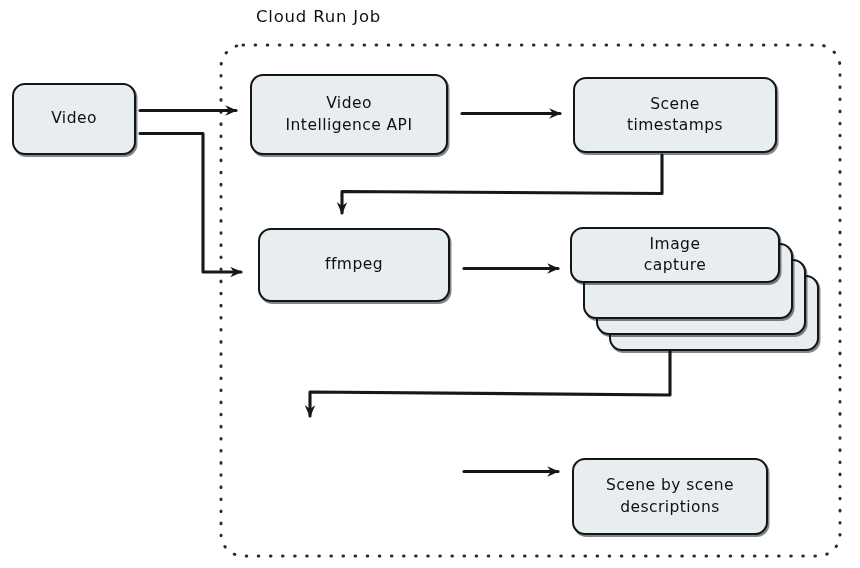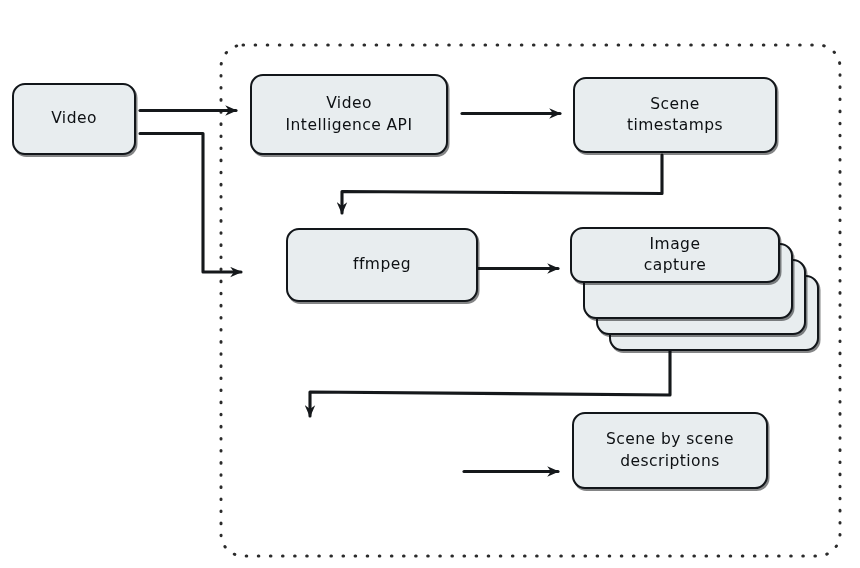--- a/index.html
+++ b/index.html
@@ -88,48 +88,49 @@
 
     <path d="M662,155 L662,193.5 L342,191.5 L342,213" fill="none" stroke="#15181b" stroke-width="3.1" stroke-linecap="round" stroke-linejoin="round" marker-end="url(#ah)"></path>
 
     <path d="M464,268.5 L558,268.5" fill="none" stroke="#15181b" stroke-width="3.1" stroke-linecap="round" marker-end="url(#ah)"></path>
 
     <path d="M670,350 L670,395 L310,392 L310,416" fill="none" stroke="#15181b" stroke-width="3.1" stroke-linecap="round" stroke-linejoin="round" marker-end="url(#ah)"></path>
 
     <path d="M464,471.5 L558,471.5" fill="none" stroke="#15181b" stroke-width="3.1" stroke-linecap="round" marker-end="url(#ah)"></path>
   </svg>
 
+  <div class="group-title" style="left:256px; top:7px;">Cloud Run Job</div>
 
   <div class="node" style="left:12px; top:83px; width:124px; height:72px;">
     <span class="node-label">Video</span>
   </div>
 
   <div class="node" style="left:250px; top:74px; width:198px; height:81px;">
     <span class="node-label">Video
 Intelligence API</span>
   </div>
 
   <div class="node" style="left:573px; top:77px; width:204px; height:76px;">
     <span class="node-label">Scene
 timestamps</span>
   </div>
 
-  <div class="node" style="left:258px; top:228px; width:192px; height:74px;margin-left:28px;">
+  <div class="node" style="left:258px; top:228px; width:192px; height:74px;">
     <span class="node-label">ffmpeg</span>
   </div>
 
   <div>
     <div class="stack-card" style="left:609px; top:275px; width:210px; height:76px;"></div>
     <div class="stack-card" style="left:596px; top:259px; width:210px; height:76px;"></div>
     <div class="stack-card" style="left:583px; top:243px; width:210px; height:76px;"></div>
     <div class="node" style="left:570px; top:227px; width:210px; height:56px;">
       <span class="node-label">Image
 capture</span>
     </div>
   </div>
 
 
-  <div class="node" style="left:572px; top:412px; width:196px; height:77px;">
+  <div class="node" style="left:572px; top:458px; width:196px; height:77px;">
     <span class="node-label">Scene by scene
 descriptions</span>
   </div>
 
 </div>
 
 </body></html>

